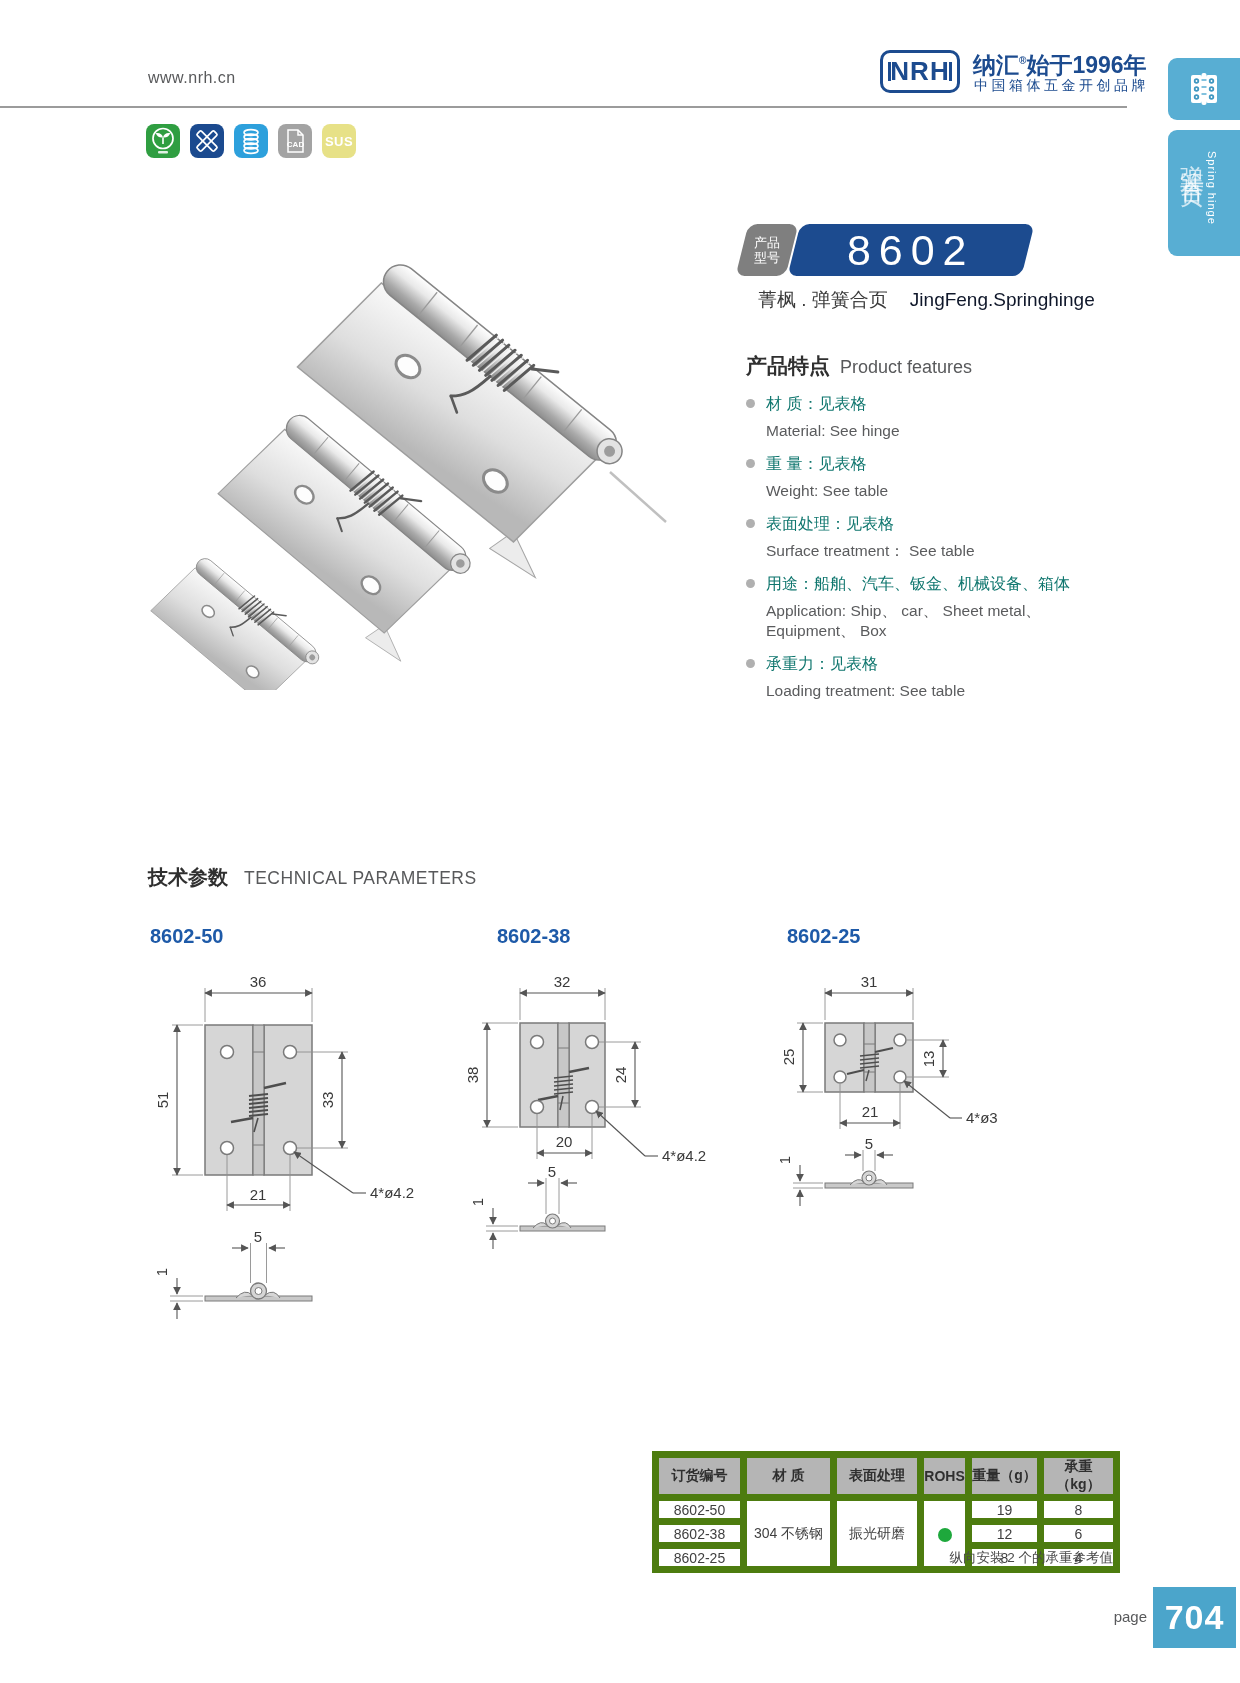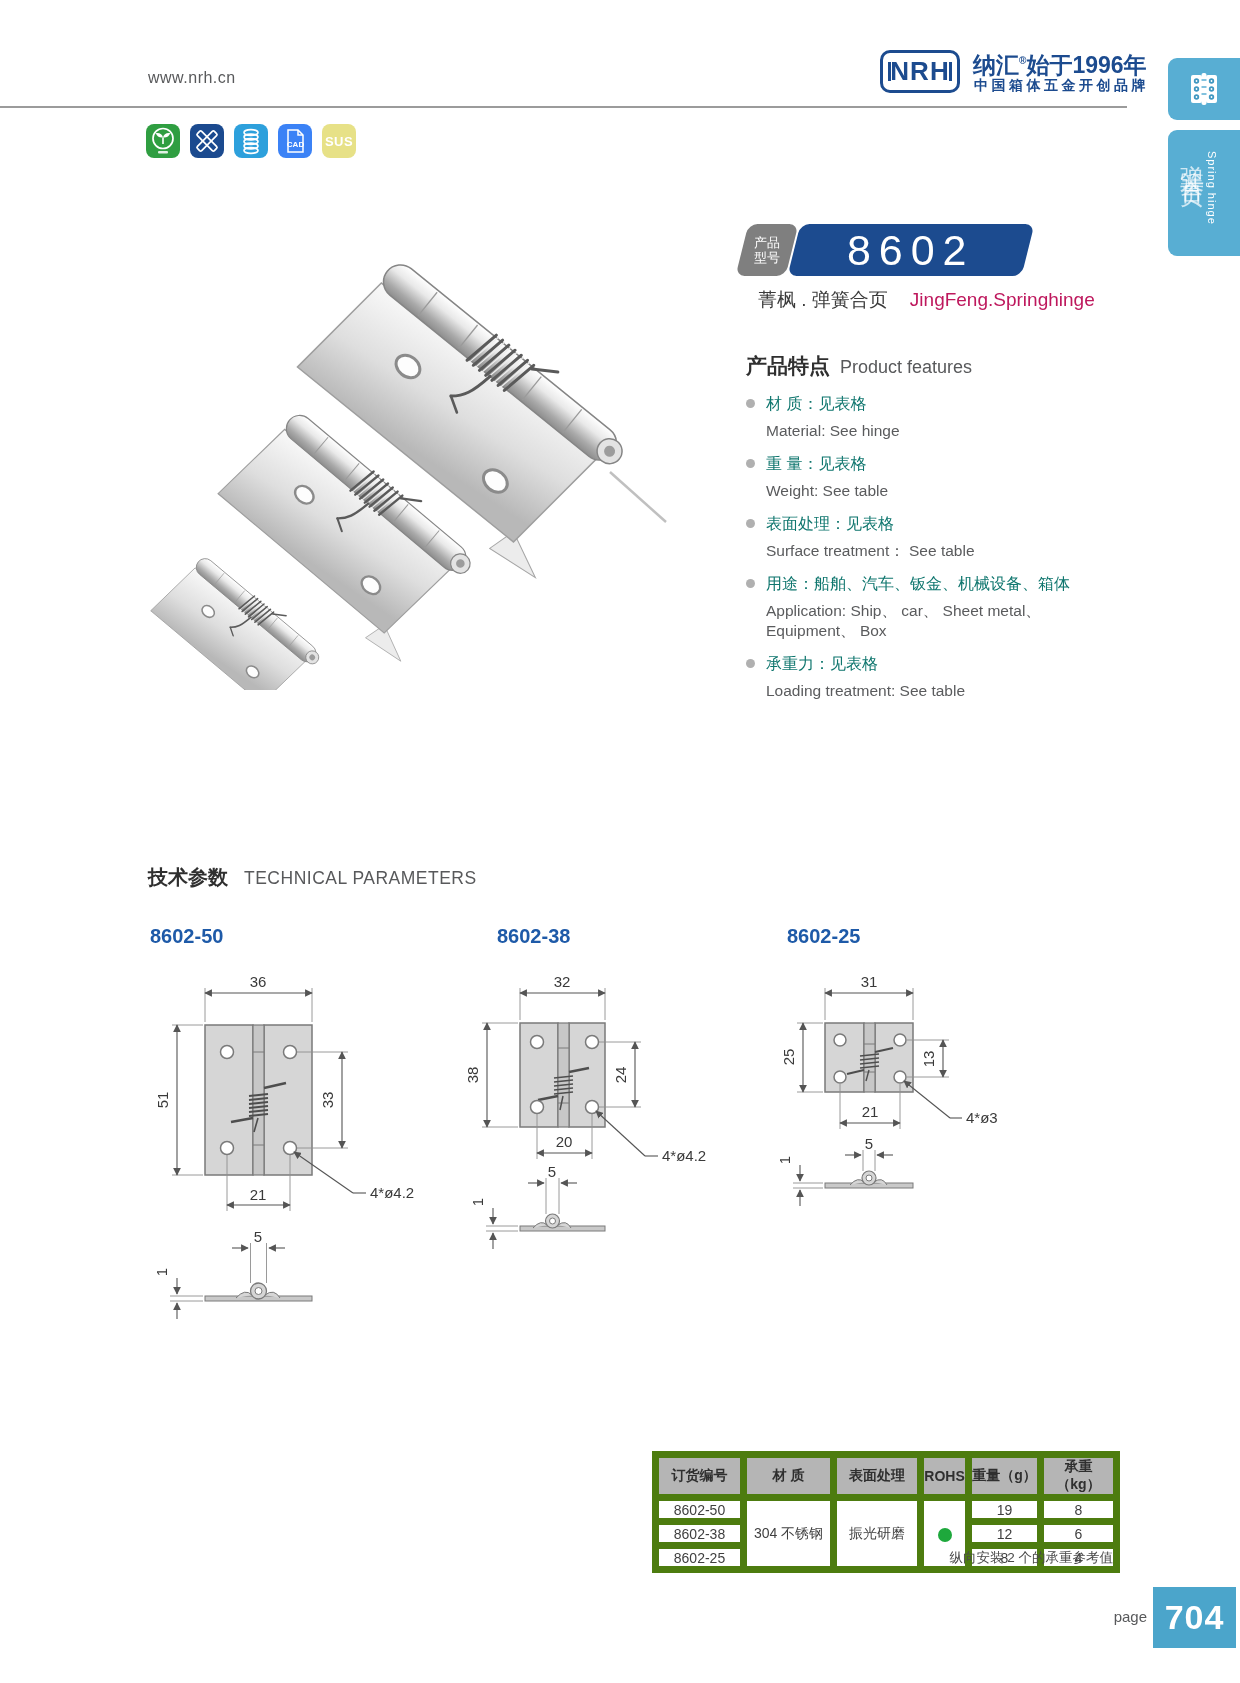--- a/index.html
+++ b/index.html
@@ -10,49 +10,49 @@
   
   .website { left:148px; top:69px; font-size:16px; color:#58595b; letter-spacing:.5px; }
   .rule { left:0; top:106px; width:1127px; height:2px; background:#9b9b9b; }
   .logo-box { left:880px; top:50px; width:80px; height:43px; border:3px solid #1c4b8f; border-radius:10px;
               display:flex; align-items:center; justify-content:center; }
   .logo-box .tick { position:absolute; top:9px; bottom:9px; width:3px; background:#1c4b8f; }
   .logo-box .tick.l { left:5px; } .logo-box .tick.r { right:5px; }
   .logo-text { font-size:26px; font-weight:bold; color:#1c4b8f; letter-spacing:1px; }
   .brand1 { left:973px; top:50px; font-size:23px; font-weight:bold; color:#1c4b8f;text-align:right; }
   .brand1 sup { font-size:10px; }
-  .brand2 { left:974px; top:77px; font-size:14px; font-weight:bold; color:#1c4b8f; letter-spacing:3.5px; }
+  .brand2 { left:974px; top:77px; font-size:14px; font-weight:normal; color:#1c4b8f; letter-spacing:3.5px; }
 
   
   .tab { left:1168px; width:84px; background:#58aed3; border-radius:9px; }
   .tab1 { top:58px; height:62px; }
   .tab2 { top:130px; height:126px; }
   .tab-cn { position:absolute; left:8px; top:16px; writing-mode:vertical-rl; font-size:24px;
             color:rgba(255,255,255,.72); letter-spacing:7px; }
   .tab-en { position:absolute; left:38px; top:21px; writing-mode:vertical-rl; font-size:11px;
             color:#fff; letter-spacing:1px; }
 
   
   .cert { top:124px; width:34px; height:34px; border-radius:8px; display:flex; align-items:center; justify-content:center; }
   .cert.eco { left:146px; background:#2f9e41; }
   .cert.design { left:190px; background:#1b4a8f; }
   .cert.spring { left:234px; background:#2da0dc; }
-  .cert.cad { left:278px; background:#3b82f6; }
+  .cert.cad { left:278px; background:#a3a3a3; }
   .cert.sus { left:322px; background:#e7e187; }
   .sus-label { font-size:13px; font-weight:bold; color:#fff; letter-spacing:.5px; }
 
   
   .tag-gray { left:742px; top:224px; width:50px; height:52px; background:#7f7f7f; border-radius:9px;
               transform:skewX(-14deg); display:flex; align-items:center; justify-content:center; }
   .tag-gray .inner { transform:skewX(14deg); color:#fff; font-size:13px; line-height:15px; text-align:center; }
   .badge-blue { left:794px; top:224px; width:234px; height:52px; background:#1c4b8f; border-radius:9px;
                 transform:skewX(-14deg); display:flex; align-items:center; justify-content:center; }
   .badge-blue .inner { transform:skewX(14deg); color:#fff; font-size:43px; letter-spacing:8px; }
   .subtitle { left:758px; top:287px; font-size:19px; color:#3b3b3b; }
-  .subtitle .en { color:#be185d; margin-left:22px; }
+  .subtitle .en { color:#0f172a; margin-left:22px; }
 
   
   .features { left:746px; top:352px; width:410px; }
   .feat-head { font-size:21px; font-weight:bold; color:#2f2f2f; margin-bottom:14px; }
   .feat-head .en { font-size:18px; font-weight:normal; color:#58595b; margin-left:10px; }
   .feat { position:relative; padding-left:20px; margin-bottom:13px; }
   .feat .dot { position:absolute; left:0; top:5px; width:9px; height:9px; border-radius:50%; background:#b0b0b0; }
   .feat .cn { font-size:16px; color:#0f766e; line-height:20px; }
   .feat .en { font-size:15.5px; color:#5a5b5d; line-height:20px; margin-top:7px; white-space:nowrap; }
   .feat .en.wrap { white-space:normal; width:335px; }

